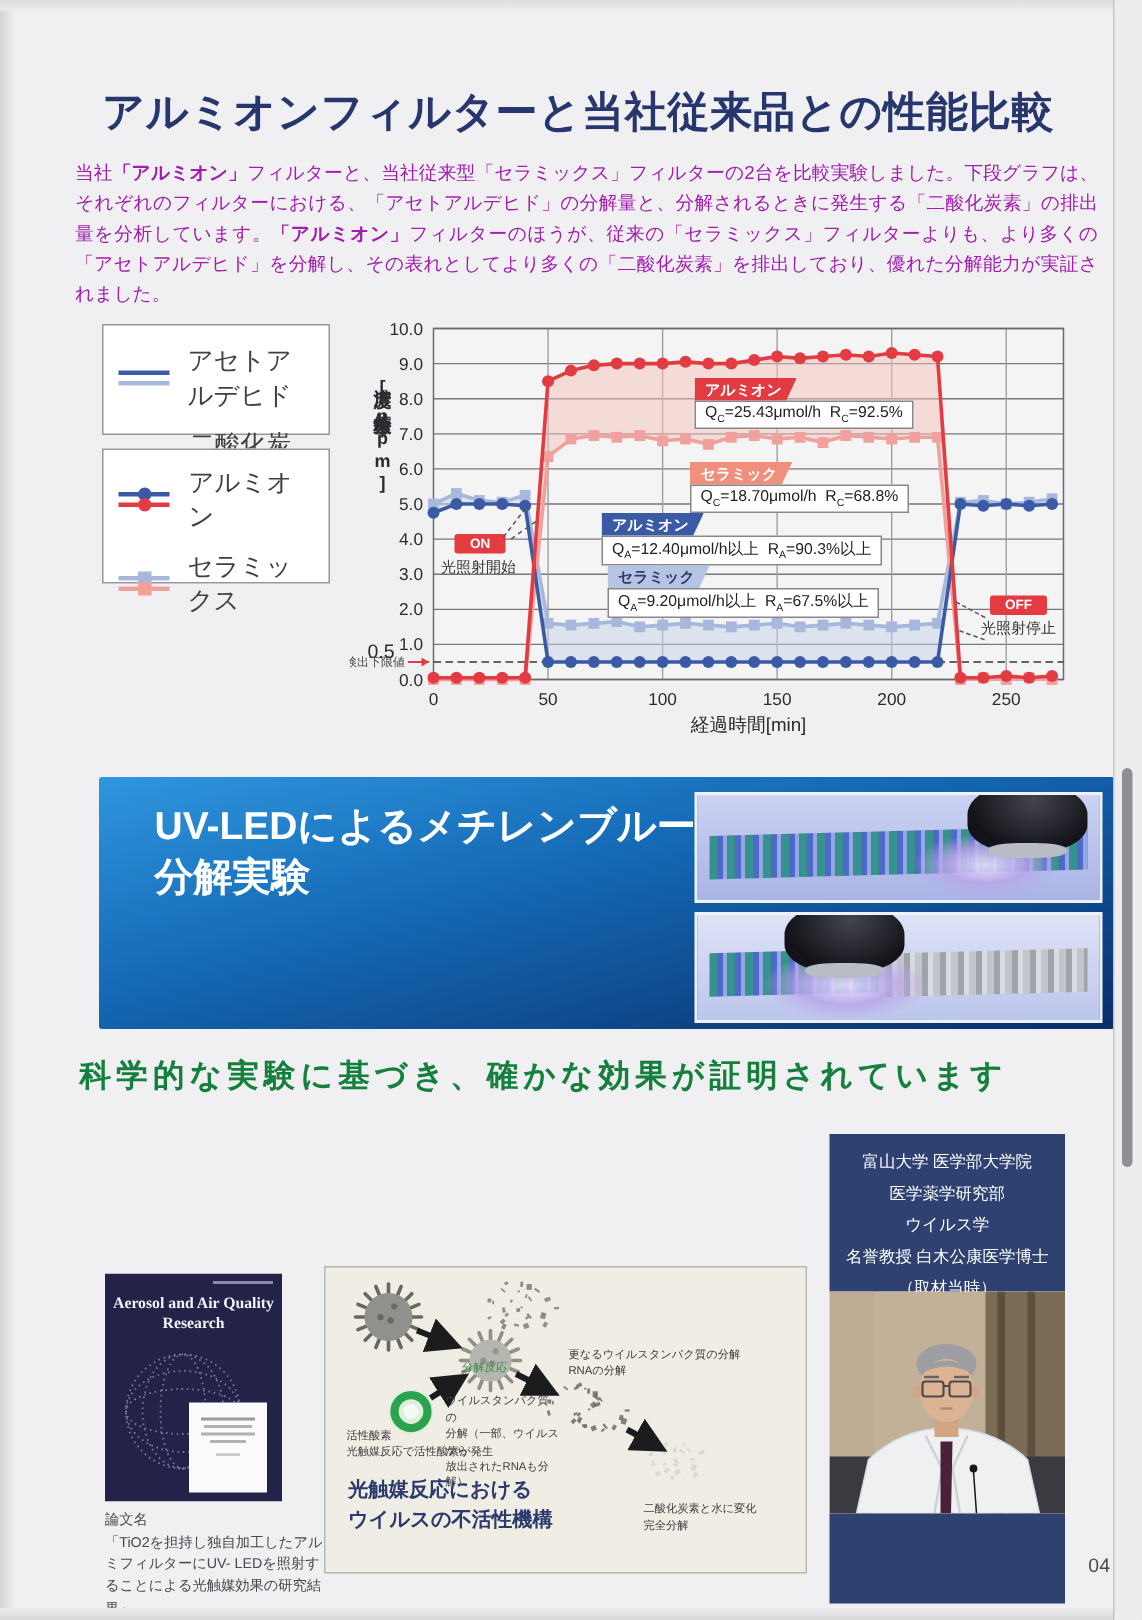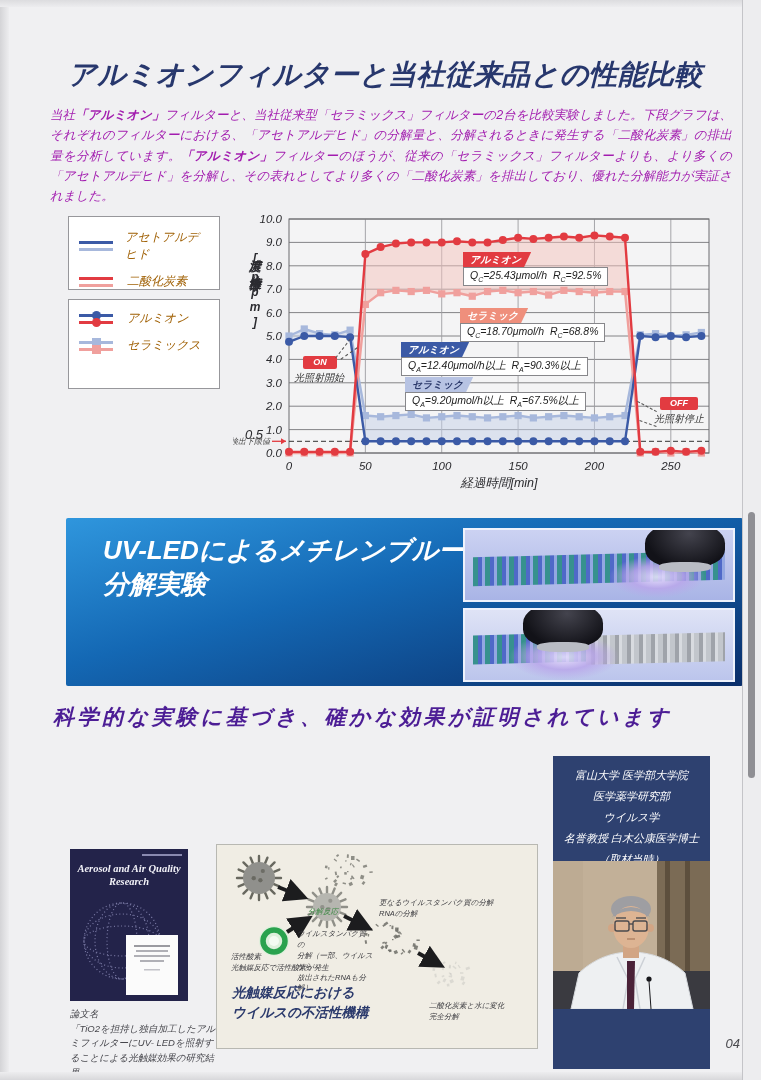--- a/index.html
+++ b/index.html
@@ -1,39 +1,39 @@
 <!DOCTYPE html>
 <html><head>
 <meta charset="utf-8">
 <style>
   *{margin:0;padding:0;box-sizing:border-box;}
   html,body{width:761px;height:1080px;background:#e9e9eb;font-family:"Liberation Sans",sans-serif;}
   .stage{position:relative;width:761px;height:1080px;overflow:hidden;background:#ededef;}
-  .page{position:absolute;left:8px;top:6px;width:734px;height:1068px;background:#f0f0f2;font-style:italic;}
+  .page{position:absolute;left:8px;top:6px;width:734px;height:1068px;background:#f0f0f2;}
   .edgeL{position:absolute;left:0;top:0;width:9px;height:1080px;background:linear-gradient(90deg,#d4d4d7,#ededef);}
   .edgeT{position:absolute;left:0;top:0;width:761px;height:7px;background:linear-gradient(#dcdcdf,#ededef);}
   .edgeB{position:absolute;left:0;top:1072px;width:761px;height:8px;background:linear-gradient(#ededef,#d8d8db);}
   .gutter{position:absolute;left:742px;top:0;width:19px;height:1080px;background:#ededef;border-left:1px solid #c4c4c8;}
   .thumb{position:absolute;left:748px;top:512px;width:7px;height:266px;background:#8f8f94;border-radius:4px;}
   .abs{position:absolute;}
   .t-navy{color:#27376d;}
   .title{left:60px;top:50px;font-size:28px;font-weight:700;letter-spacing:.5px;}
   .intro{left:42px;top:99px;width:682px;font-size:12.5px;line-height:1.62;color:#a21caf;text-align:justify;}
   
   .legend{background:#fff;border:1px solid #97979b;}
   #lg1{left:60px;top:210px;width:152px;height:74px;padding:12px 10px;}
   #lg2{left:60px;top:293px;width:152px;height:90px;padding:10px 10px;}
   .lgrow{display:flex;align-items:center;margin-bottom:10px;}
   .lgrow:last-child{margin-bottom:0;}
   .pair{display:inline-flex;flex-direction:column;gap:4px;width:36px;margin-right:12px;}
   .ln{display:block;width:34px;height:3px;}
   .lnm{position:relative;display:block;width:34px;height:3px;}
   .mk{position:absolute;left:13px;top:-3px;width:9px;height:9px;}
   .mk.circle{border-radius:50%;}
-  .lglabel{font-size:12px;color:#a16207;}
+  .lglabel{font-size:17px;color:#404040;}
   .ylab{left:238px;top:243px;writing-mode:vertical-rl;text-orientation:upright;font-size:12px;font-weight:700;color:#2b2b30;letter-spacing:1px;}
   .chart-area{left:225px;top:204px;width:482px;height:286px;}
   .badge{position:absolute;padding:1px 10px 2px 7px;font-size:10px;font-weight:700;color:#fff;clip-path:polygon(0 0,100% 0,calc(100% - 8px) 100%,0 100%);white-space:nowrap;}
   .badge.red{background:#e23b41;}
   .badge.salmon{background:#ef8f7c;}
   .badge.blue{background:#3b5aa6;}
   .badge.ltblue{background:#b7c3e3;color:#2c3a6b;}
   .vbox{position:absolute;background:#fff;border:1px solid #87878b;padding:1px 6px 2px;font-size:10.5px;color:#222;white-space:nowrap;}
   .vbox sub{font-size:7px;}
   .onoff{position:absolute;background:#e23b41;color:#fff;font-size:9px;font-weight:700;text-align:center;padding:1px 0 2px;width:34px;border-radius:2px;}
@@ -49,21 +49,21 @@
   .ph1{top:10px;background:linear-gradient(#ccd2f2,#a9b4e6);}
   .ph2{top:90px;background:linear-gradient(#dfe3f6,#bcc5ec);}
   .strip{position:absolute;top:34%;height:42%;background:repeating-linear-gradient(90deg,#37918e 0 5px,#4f69c8 5px 9px,#93a7e2 9px 12px);transform:skewY(-1.5deg);}
   .strip.full{left:3%;right:3%;}
   .strip.half{left:3%;width:42%;}
   .stripe-silver{position:absolute;top:34%;height:42%;left:45%;right:3%;background:repeating-linear-gradient(90deg,#c2c6cc 0 5px,#9fa3aa 5px 9px,#d8dbe0 9px 12px);transform:skewY(-1.5deg);}
   .device{position:absolute;width:80px;height:46px;background:radial-gradient(ellipse at 55% 25%,#44444e,#121218 70%);border-radius:46% 46% 40% 40%;}
   .device::after{content:"";position:absolute;left:18%;bottom:-4px;width:64%;height:10px;background:#b9bcc4;border-radius:40%;}
   .glow{position:absolute;background:radial-gradient(closest-side,#efe7ff,#b9a6ea 55%,rgba(185,166,234,0));opacity:.85;}
   
-  .h2{left:45px;top:697px;font-size:21px;font-weight:700;letter-spacing:3.5px;color:#4c1d95;}
+  .h2{left:45px;top:697px;font-size:21px;font-weight:700;letter-spacing:3.5px;color:#15803d;}
   .quote{left:42px;top:746px;width:496px;font-size:11px;line-height:1.78;color:#4a4a50;text-align:justify;}
   .creds{left:545px;top:750px;width:157px;height:105px;background:#2e4170;color:#fff;text-align:center;font-size:11px;line-height:1.9;padding-top:9px;}
   .photo{left:545px;top:855px;width:157px;height:148px;}
   .navyfoot{left:545px;top:1003px;width:157px;height:60px;background:#2e4170;}
   .journal{left:62px;top:843px;width:118px;height:152px;}
   .jcap{left:62px;top:1001px;width:150px;font-size:9.5px;line-height:1.55;color:#47474d;white-space:pre-line;}
   .diagram{left:208px;top:838px;width:322px;height:205px;background:#f0ede4;border:1px solid #b8b8b2;}
   .dlabel{position:absolute;font-size:7.5px;line-height:1.45;color:#3c3c40;white-space:pre-line;}
   .dlabel.green{color:#3f8a46;}
   .dtitle{position:absolute;left:15px;top:138px;font-size:13.5px;font-weight:700;color:#2b3a6c;line-height:1.5;white-space:pre-line;}

